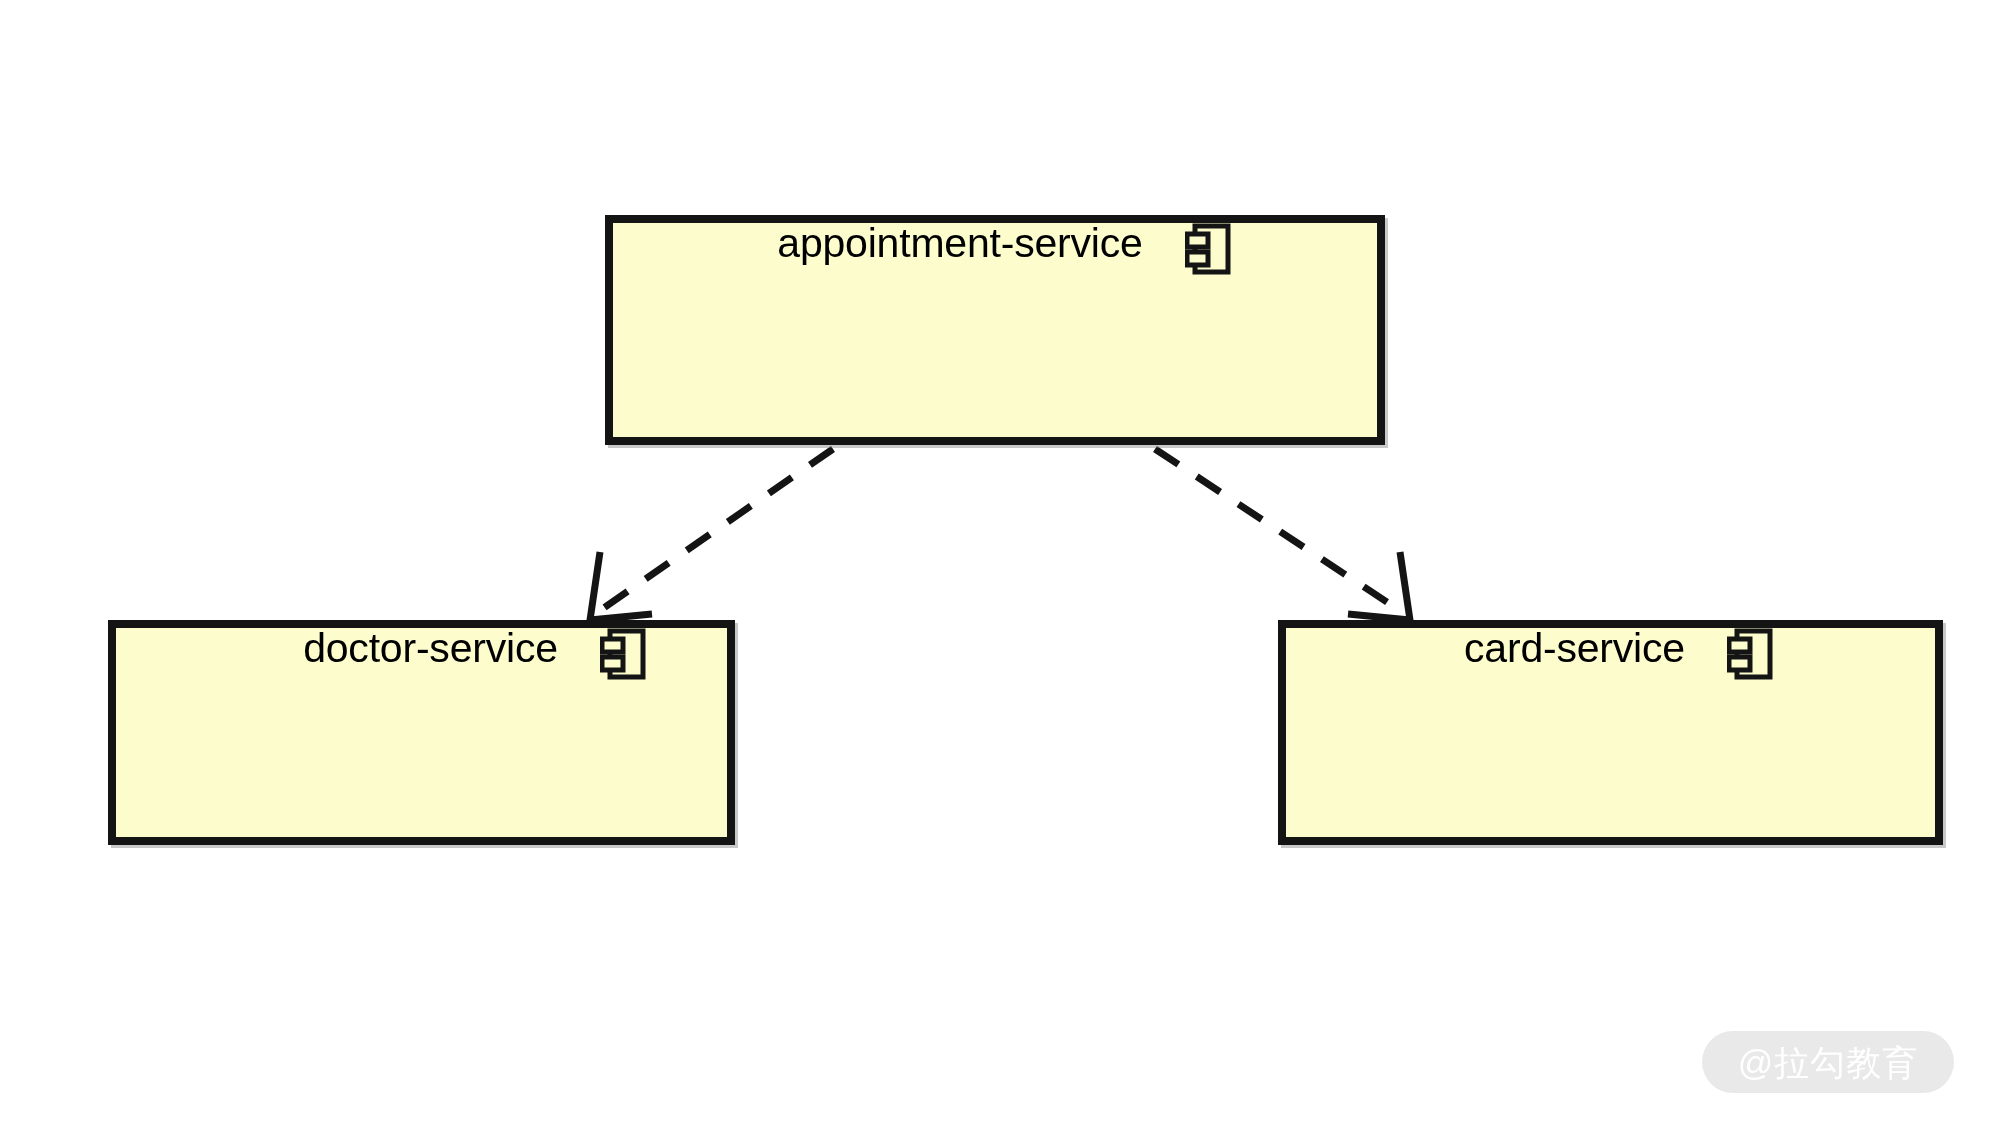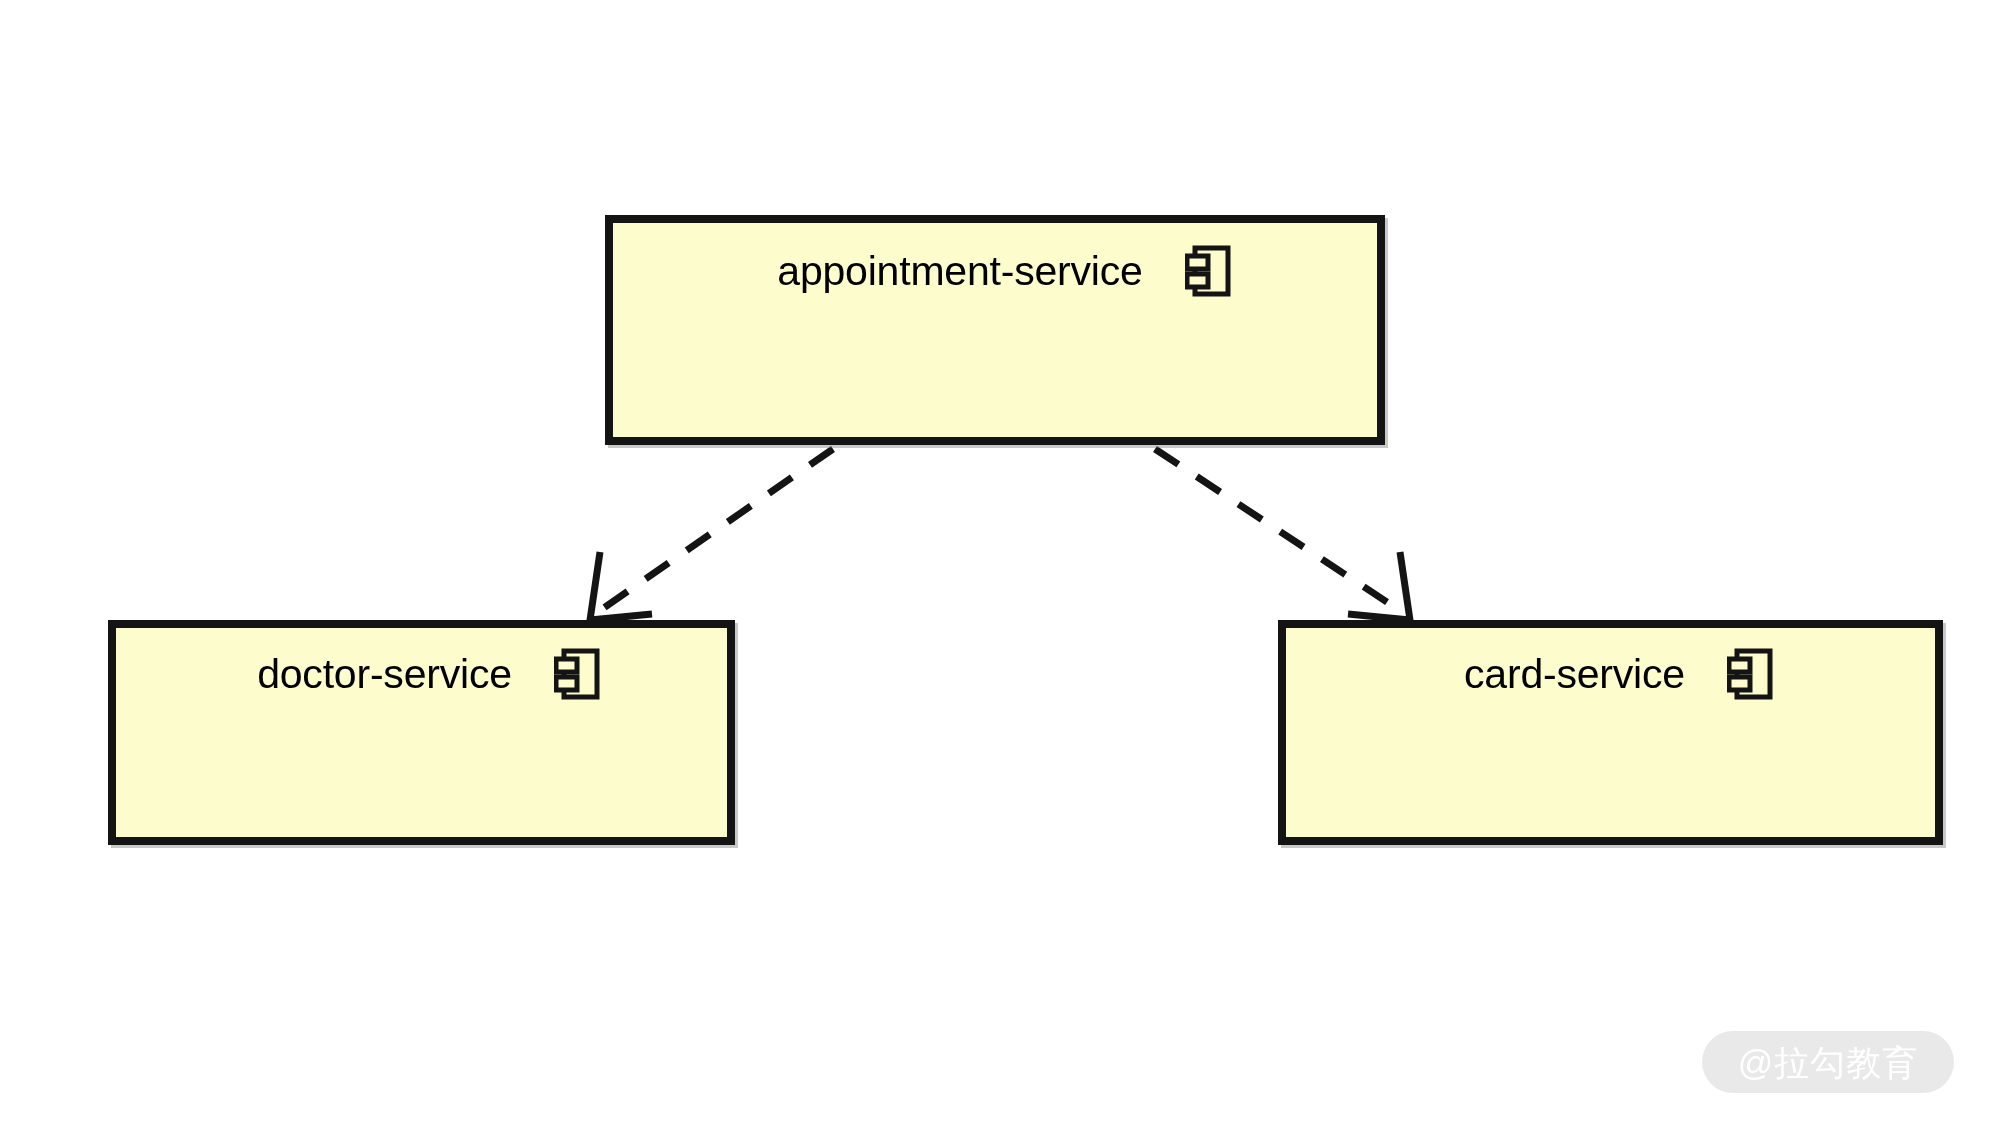--- a/index.html
+++ b/index.html
@@ -44,21 +44,20 @@
     box-shadow: 3px 3px 0 rgba(120,120,120,0.40);
   }
 
   .component-header {
     position: absolute;
     left: 0;
     top: 0;
     width: 100%;
     height: 86px;
     display: flex;
-    align-items: center;
     justify-content: center;
     box-sizing: border-box;
     padding: 0 18px;
   }
 
   .component-label {
     font-size: 41px;
     font-weight: 400;
     color: #000000;
     letter-spacing: -0.2px;
@@ -90,20 +89,21 @@
   #node-doctor-service {
     left: 108px;
     top: 620px;
     width: 627px;
     height: 225px;
   }
   #node-doctor-service .component-header {
     height: 92px;
     padding-left: 36px;
     padding-right: 22px;
+    margin-left: 46px;
   }
 
   #node-card-service {
     left: 1230px;
     top: 620px;
     width: 665px;
     height: 225px;
     margin-left: 48px;
   }
   #node-card-service .component-header {

